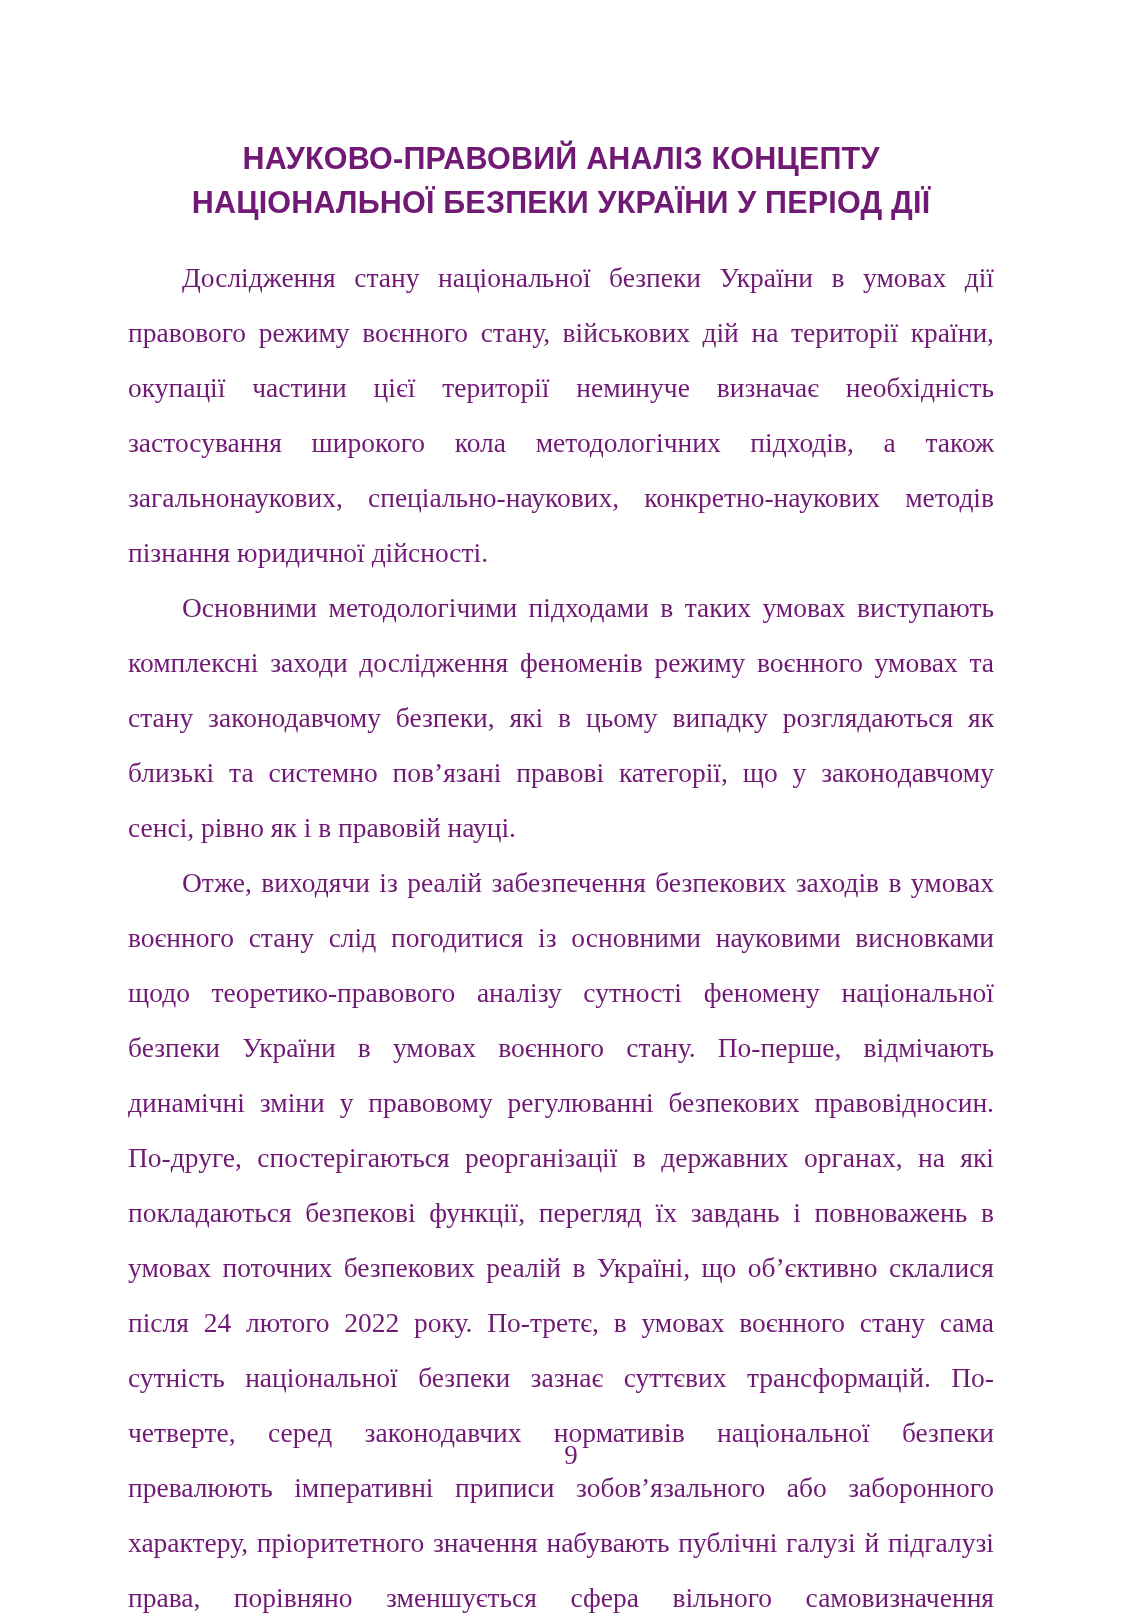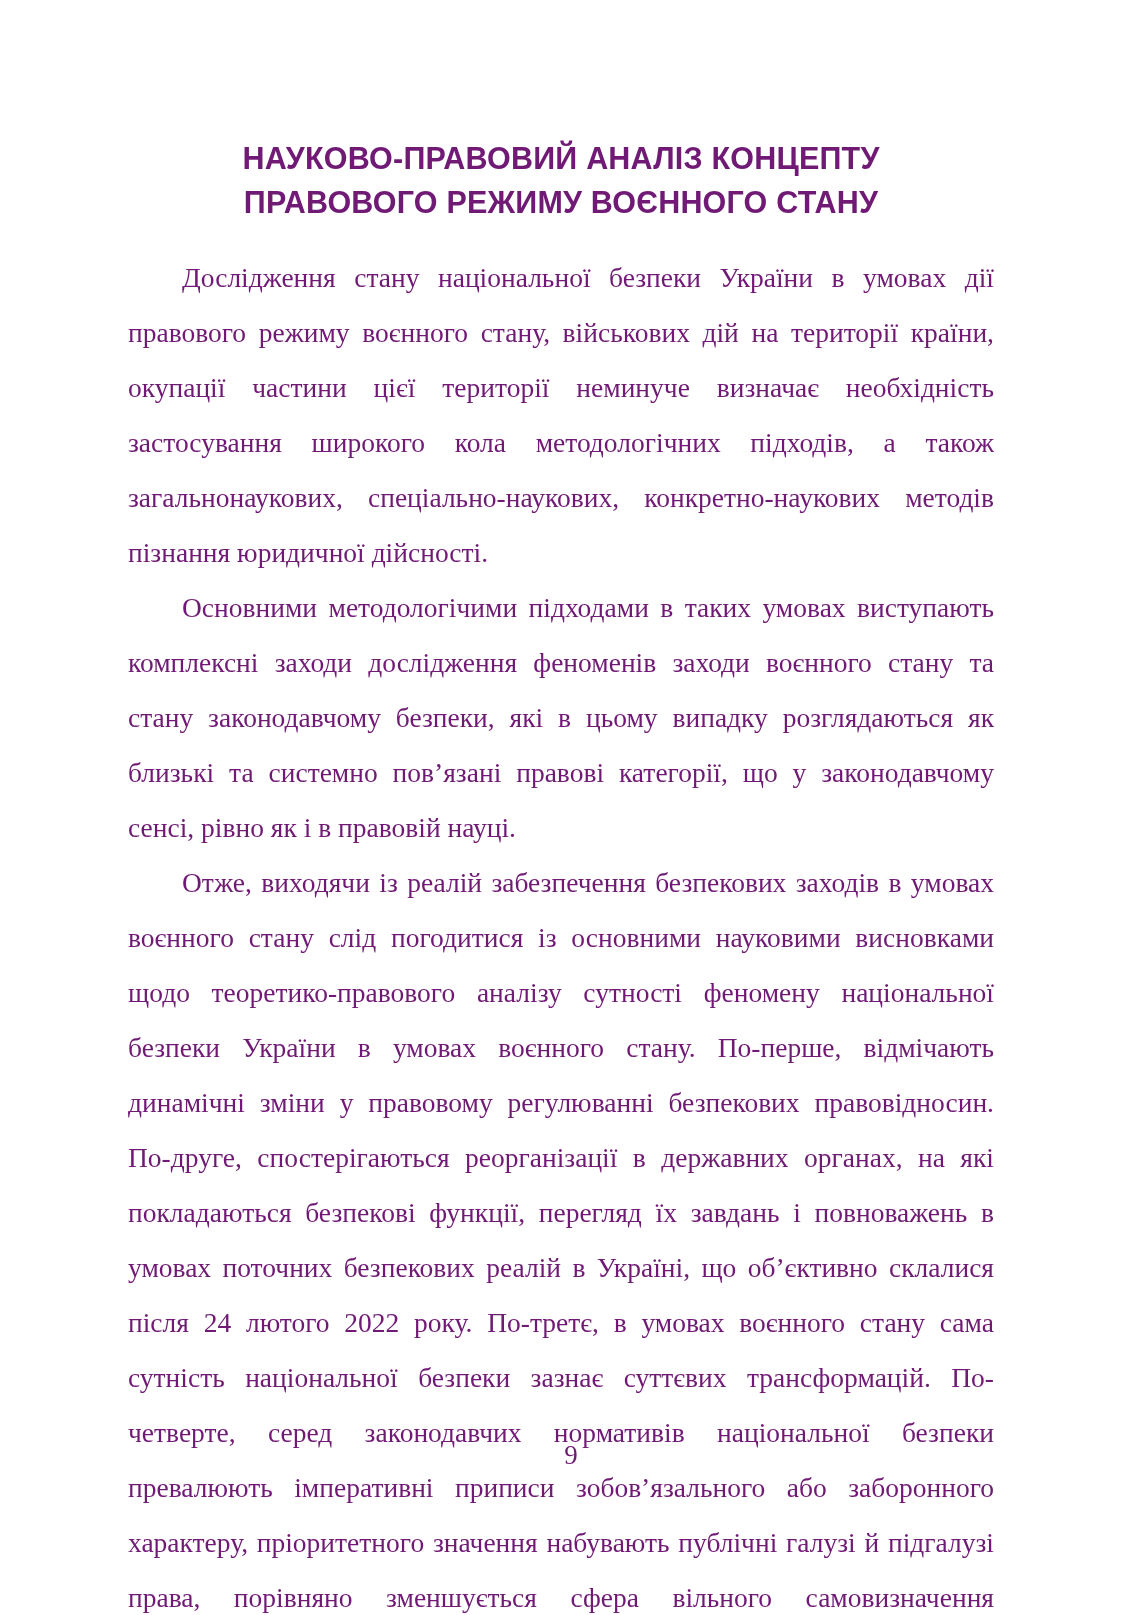--- a/index.html
+++ b/index.html
@@ -60,26 +60,26 @@
 </style>
 </head>
 <body>
 
 <div class="page">
 
   <div class="content">
 
     <h1 class="doc-title">
       <span class="tline">НАУКОВО-ПРАВОВИЙ АНАЛІЗ КОНЦЕПТУ</span>
-      <span class="tline">ПРАВОВОГО РЕЖИМУ ВОЄННОГО СТАНУ</span>
+      <span class="tline">НАЦІОНАЛЬНОЇ БЕЗПЕКИ УКРАЇНИ У ПЕРІОД ДІЇ</span>
     </h1>
 
     <div class="body-text">
       <p>Дослідження стану національної безпеки України в умовах дії правового режиму воєнного стану, військових дій на території країни, окупації частини цієї території неминуче визначає необхідність застосування широкого кола методологічних підходів, а також загальнонаукових, спеціально-наукових, конкретно-наукових методів пізнання юридичної дійсності.</p>
-      <p>Основними методологічими підходами в таких умовах виступають <b>комплексні заходи</b> дослідження феноменів <b>заходи воєнного стану</b> та <b>стану законодавчому безпеки</b>, які  в цьому випадку розглядаються як <b>близькі та системно пов’язані правові категорії</b>, що у законодавчому сенсі, рівно як і в правовій науці.</p>
+      <p>Основними методологічими підходами в таких умовах виступають <b>комплексні заходи</b> дослідження феноменів <b>режиму воєнного умовах</b> та <b>стану законодавчому безпеки</b>, які  в цьому випадку розглядаються як <b>близькі та системно пов’язані правові категорії</b>, що у законодавчому сенсі, рівно як і в правовій науці.</p>
       <p>Отже, виходячи із реалій забезпечення безпекових заходів в умовах воєнного стану слід погодитися із основними науковими висновками щодо теоретико-правового аналізу сутності феномену національної безпеки України в умовах воєнного стану. <b>По-перше</b>, відмічають динамічні зміни у правовому регулюванні безпекових правовідносин. <b>По-друге</b>, спостерігаються реорганізації в державних органах, на які покладаються безпекові функції, перегляд їх завдань і повноважень в умовах поточних безпекових реалій в Україні, що об’єктивно склалися після 24 лютого 2022 року. <b>По-третє</b>, в умовах воєнного стану сама сутність національної безпеки зазнає суттєвих трансформацій. <b>По-четверте</b>, серед законодавчих нормативів національної безпеки превалюють імперативні приписи зобов’язального або заборонного характеру, пріоритетного значення набувають публічні галузі й підгалузі права, порівняно зменшується сфера вільного самовизначення особистості, звужується простір її розсуду, знижується кількість і рівень дії правових норм дозвільного або уповноважуючого характеру. <b>По-п’яте</b>, воєнний стан став своєрідним (особливим) правовим режимом гарантування (поновлення) або сприяння національній безпеці в умовах реальної збройної агресії.</p>
     </div>
 
   </div>
 
   <div class="page-number">9</div>
 
 </div>
 
 </body></html>

